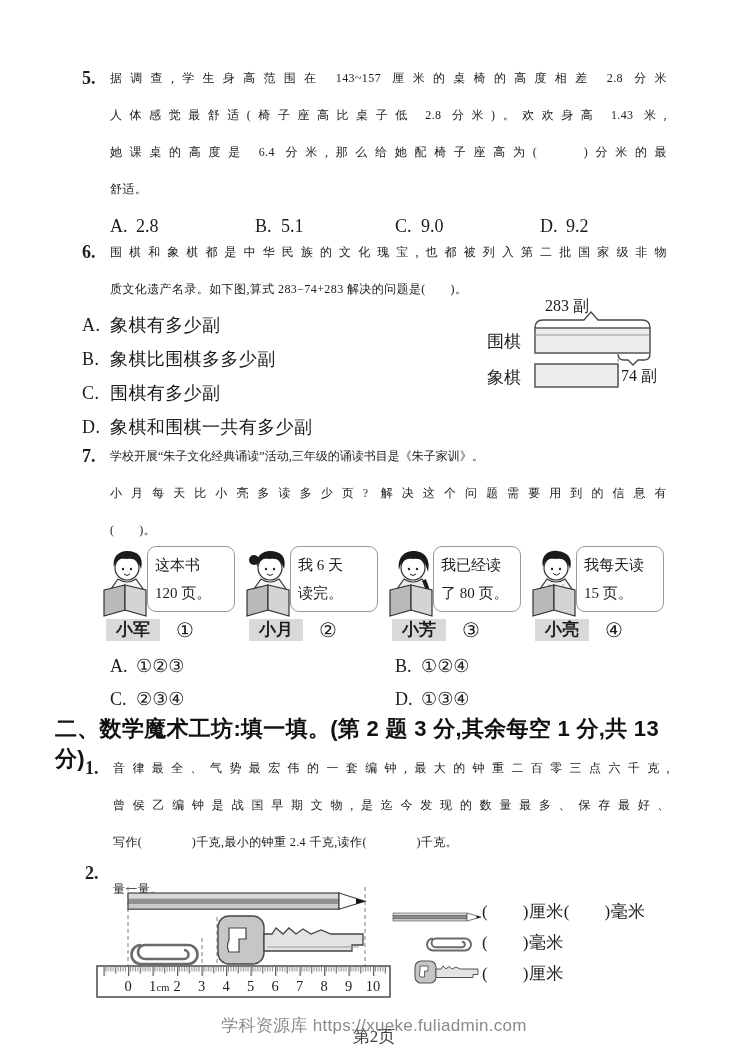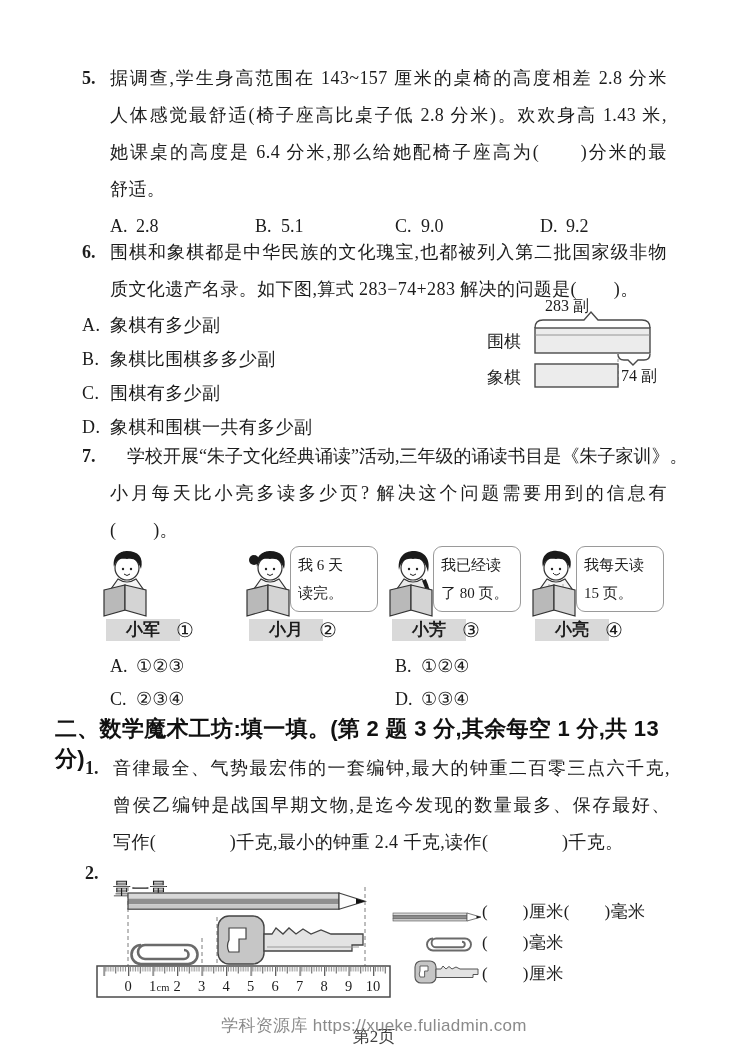--- a/index.html
+++ b/index.html
@@ -5,21 +5,21 @@
   * { margin:0; padding:0; box-sizing:border-box; }
   html,body { background:#ffffff; }
   .page {
     position:relative; width:748px; height:1064px; background:#fff;
     font-family:"Liberation Serif","DejaVu Serif",serif;
     color:#1c1c1c; overflow:hidden;
   }
   .q { position:absolute; }
   .qnum { position:absolute; left:0; top:0; font-weight:bold; font-size:18px; line-height:37px; }
   .qlines { margin-left:28px; width:557px; }
-  .line { font-size:18px; line-height:37px; letter-spacing:0.4px; white-space:nowrap; }
+  .line { font-size:12px; line-height:37px; letter-spacing:0.4px; white-space:nowrap; }
   .line.fill { white-space:normal; text-align:justify; text-align-last:justify; }
   .optrow { position:relative; margin-left:28px; height:37px; }
   .opt { position:absolute; top:0; font-size:18px; line-height:37px; }
   .opt .olabel { display:inline-block; min-width:26px; }
   .optlist { }
   .optlist .oline { font-size:18px; line-height:34px; letter-spacing:0.4px; }
   .optlist .olabel { display:inline-block; min-width:28px; }
   .sec-header {
     position:absolute; left:55px; top:714px; width:640px;
     font-family:"Liberation Sans","DejaVu Sans",sans-serif;
@@ -32,21 +32,21 @@
   .children { position:absolute; left:100px; top:546px; width:566px; height:95px; display:flex; gap:6px; }
   .card { position:relative; width:137px; height:95px; }
   .card .figure { position:absolute; left:-2px; top:2px; }
   .bubble {
     position:absolute; left:47px; top:0; width:88px; height:66px;
     border:1.5px solid #9a9a9a; border-radius:9px; background:#fff;
     padding:4px 5px 0 7px; font-size:15px; line-height:28px; white-space:nowrap;
   }
   .cname {
     position:absolute; left:6px; bottom:0; background:#d9d9d9;
-    font-size:17px; font-weight:bold; padding:0 20px; line-height:22px;
+    font-size:17px; font-weight:bold; padding:0 10px; line-height:22px;
   }
   .cbadge { position:absolute; left:76px; bottom:0; font-size:20px; line-height:22px; }
   
   .measure-svg { position:absolute; left:95px; top:884px; }
   .mrow { position:absolute; left:390px; height:28px; display:flex; align-items:flex-end; }
   .mrow .micon { display:flex; justify-content:flex-end; align-items:center; }
   .mrow .mtext { font-size:17px; letter-spacing:0.4px; white-space:nowrap; }
   
   .watermark {
     position:absolute; top:1014px; left:0; width:100%; text-align:center;
@@ -109,29 +109,33 @@
     </svg>
     <span class="dlabel" style="left:62px; top:0;">283 副</span>
     <span class="dlabel" style="left:4px; top:34px; font-size:17px;">围棋</span>
     <span class="dlabel" style="left:4px; top:70px; font-size:17px;">象棋</span>
     <span class="dlabel" style="left:138px; top:70px;">74 副</span>
   </div>
 
   <div class="q" style="left:82px; top:438px; width:585px;">
     <span class="qnum">7.</span>
     <div class="qlines">
-      <div class="line" style="letter-spacing:0;margin-left:17px;">学校开展“朱子文化经典诵读”活动,三年级的诵读书目是《朱子家训》。</div>
+      <div class="line" style="letter-spacing:0;">学校开展“朱子文化经典诵读”活动,三年级的诵读书目是《朱子家训》。</div>
       <div class="line fill">小月每天比小亮多读多少页? 解决这个问题需要用到的信息有</div>
       <div class="line">(　　)。</div>
     </div>
   </div>
 
   <div class="children">
 
     <div class="card">
+      <div class="bubble">
+        <div>这本书</div>
+        <div>120 页。</div>
+      </div>
       <svg class="figure" width="56" height="74" viewBox="0 0 56 74">
         <path d="M20,31 L13,41 L13,60 L45,60 L45,41 L38,31 Q29,37 20,31 Z" fill="#f4f4f4" stroke="#333" stroke-width="1.2"></path>
         <path d="M6,42 L27,37 L27,62 L6,68 Z" fill="#b9b9b9" stroke="#333" stroke-width="1.2"></path>
         <path d="M27,37 L48,42 L48,68 L27,62 Z" fill="#d4d4d4" stroke="#333" stroke-width="1.2"></path>
         <circle cx="29" cy="20" r="12" fill="#fff" stroke="#333" stroke-width="1.2"></circle>
         <path d="M16,19 C14,6 24,3 29,3 C40,3 46,9 43,21 C40,12 36,10 29,11 C21,10 18,12 16,19 Z" fill="#1a1a1a"></path>
         <circle cx="25" cy="21" r="1.2" fill="#222"></circle>
           <circle cx="33" cy="21" r="1.2" fill="#222"></circle>
         <path d="M26,26 Q29,29 32,26" fill="none" stroke="#222" stroke-width="1"></path>
       </svg>

